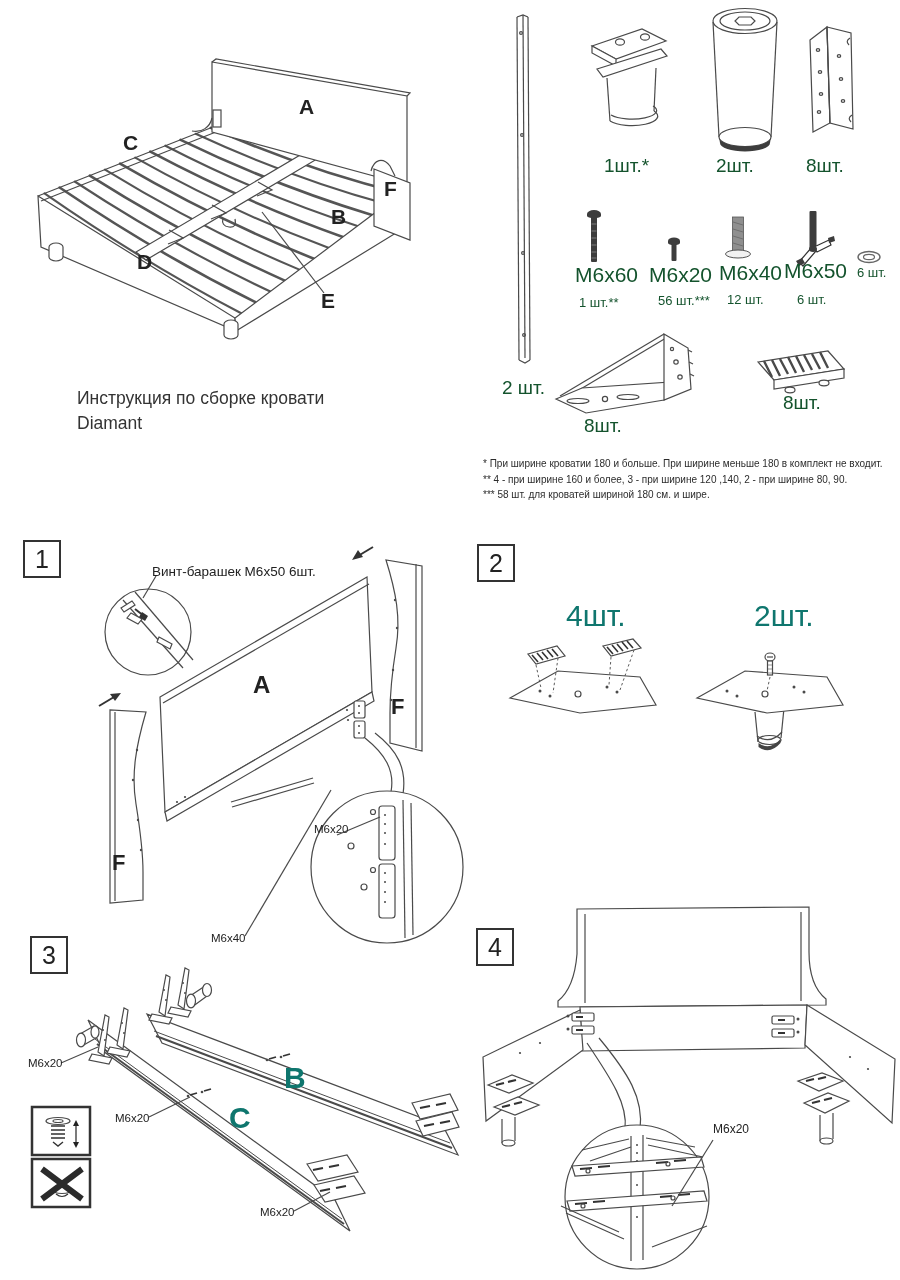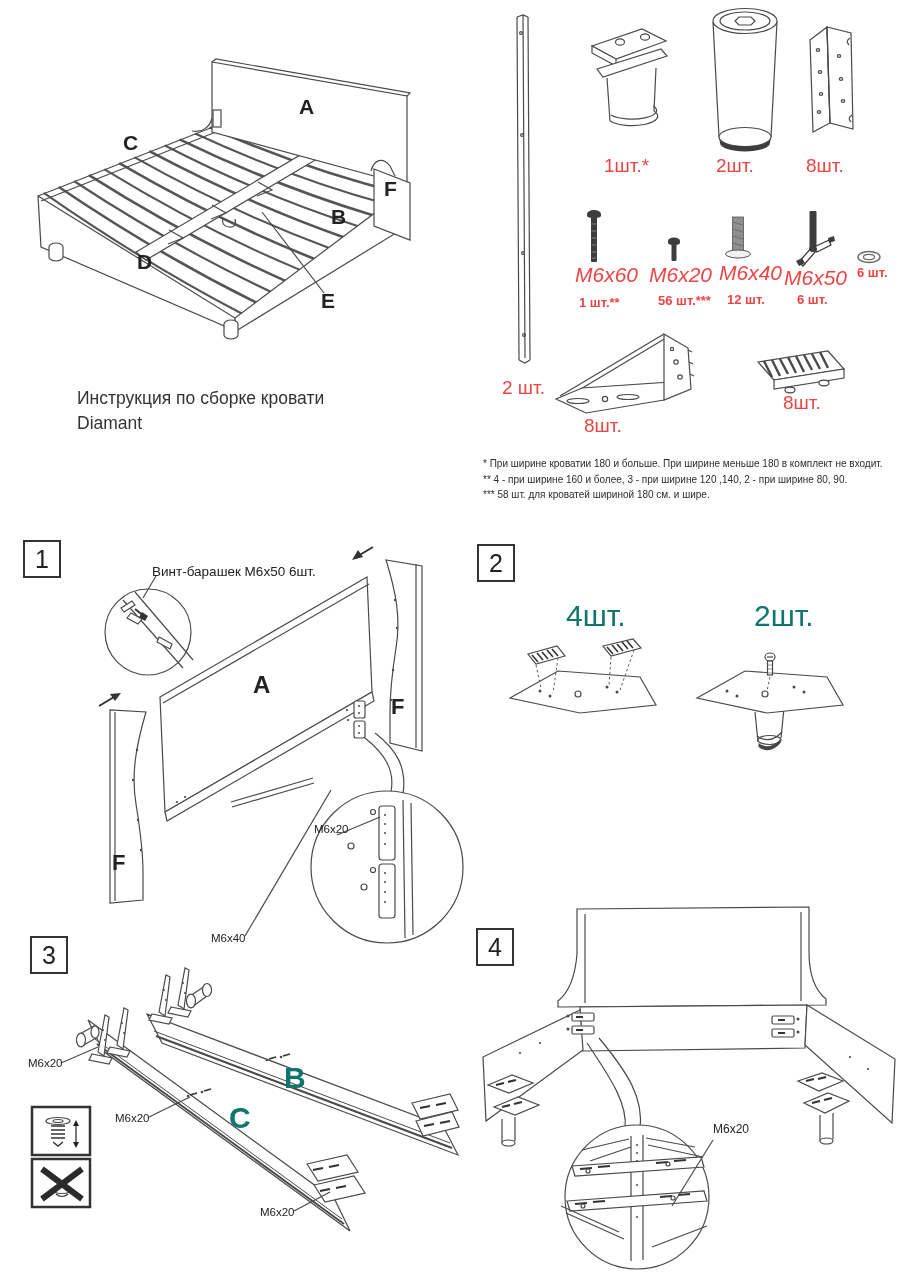--- a/index.html
+++ b/index.html
@@ -1,22 +1,22 @@
 <!DOCTYPE html>
 <html><head>
 <meta charset="utf-8">
 <style>
   html,body{margin:0;padding:0;background:#fff;}
   .page{position:relative;width:900px;height:1280px;background:#ffffff;overflow:hidden;
         font-family:"Liberation Sans",sans-serif;color:#2d2d2d;}
   svg{position:absolute;overflow:visible;}
-  .lbl{position:absolute;white-space:nowrap;color:#ef4444;}
+  .lbl{position:absolute;white-space:nowrap;color:#14532d;}
   .p19{font-size:19px;}
-  .m21{font-size:21px;font-style:italic;}
-  .c13{font-size:13px;font-weight:bold;}
+  .m21{font-size:21px;}
+  .c13{font-size:13px;}
   .bl{font-size:21px;font-weight:600;color:#222;}
   .big25{font-size:30px;color:#0f766e;}
   .letter24{font-size:24px;font-weight:600;color:#222;}
   .letter22{font-size:22px;font-weight:600;color:#222;}
   .ref{font-size:11.5px;color:#222;}
   .title-block{position:absolute;left:77px;top:386px;width:310px;
                font-size:17.5px;line-height:25px;color:#333;}
   .site{position:absolute;left:97px;top:484px;width:320px;text-align:center;font-size:14.5px;color:#333;}
   .fnotes{position:absolute;left:483px;top:456px;width:412px;font-size:10px;line-height:15.5px;color:#2c2c2c;}
   .stepbox{position:absolute;width:34px;height:34px;border:2.2px solid #333;background:#fff;
@@ -176,21 +176,21 @@
     <ellipse class="fw" cx="364" cy="383" rx="5" ry="2.8"></ellipse>
   </svg>
 
   <div class="lbl p19" style="left:502px;top:377px">2 шт.</div>
   <div class="lbl p19" style="left:604px;top:155px">1шт.*</div>
   <div class="lbl p19" style="left:716px;top:155px">2шт.</div>
   <div class="lbl p19" style="left:806px;top:155px">8шт.</div>
   <div class="lbl m21" style="left:575px;top:263px">M6x60</div>
   <div class="lbl m21" style="left:649px;top:263px">M6x20</div>
   <div class="lbl m21" style="left:719px;top:261px">M6x40</div>
-  <div class="lbl m21" style="left:784px;top:266px">M6x50</div>
+  <div class="lbl m21" style="left:784px;top:259px">M6x50</div>
   <div class="lbl c13" style="left:579px;top:295px">1 шт.**</div>
   <div class="lbl c13" style="left:658px;top:293px">56 шт.***</div>
   <div class="lbl c13" style="left:727px;top:292px">12 шт.</div>
   <div class="lbl c13" style="left:797px;top:292px">6 шт.</div>
   <div class="lbl c13" style="left:857px;top:265px">6 шт.</div>
   <div class="lbl p19" style="left:584px;top:415px">8шт.</div>
   <div class="lbl p19" style="left:783px;top:392px">8шт.</div>
 
   <div class="fnotes">
     <div>* При ширине кроватии 180 и больше. При ширине меньше 180 в комплект не входит.</div>

